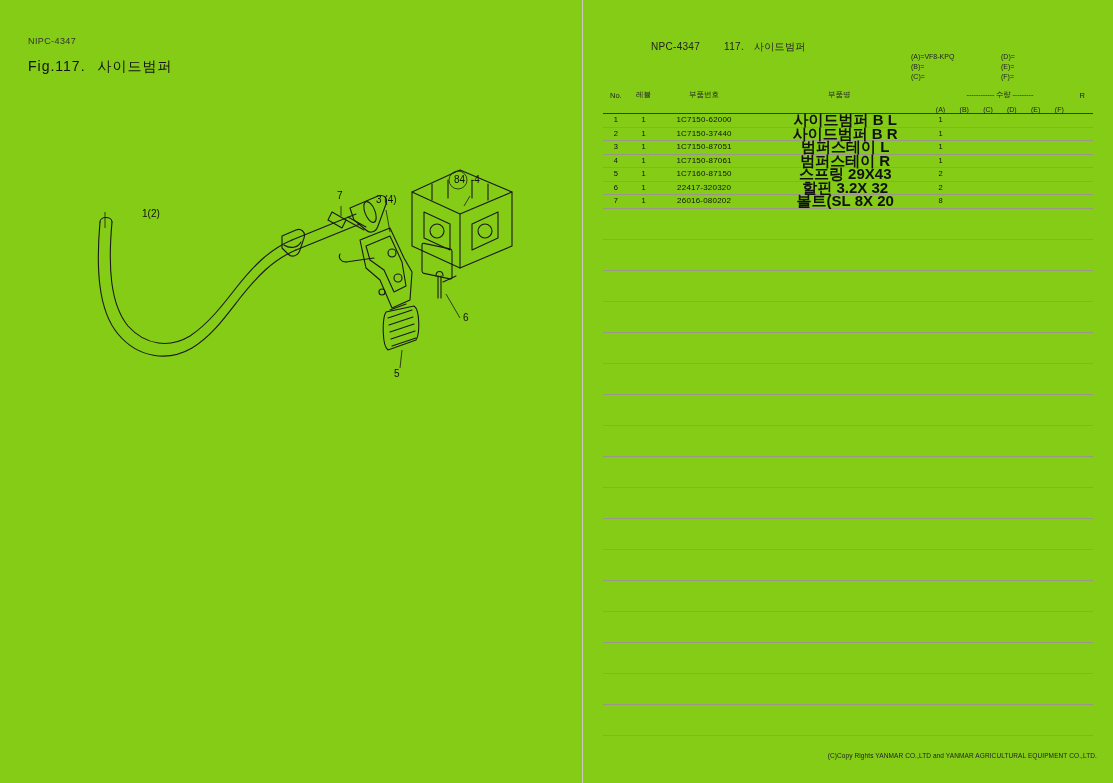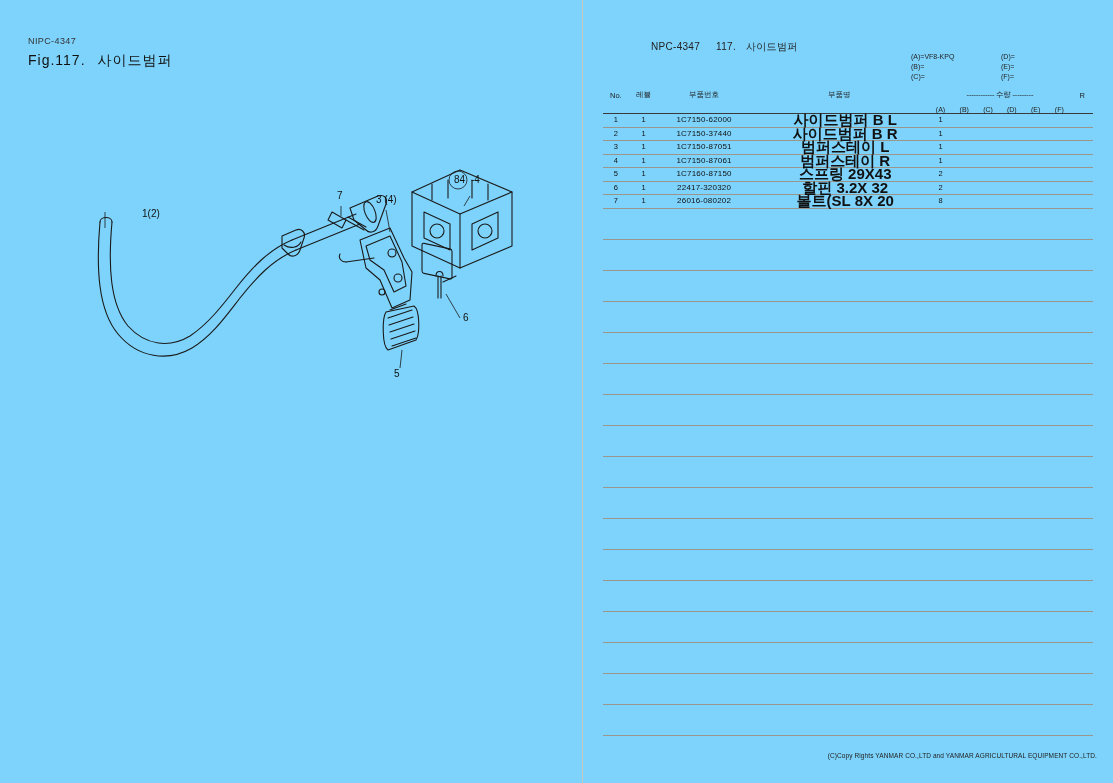--- a/index.html
+++ b/index.html
@@ -11,39 +11,39 @@
     width: 1113px;
     height: 783px;
     font-family: "Liberation Sans", sans-serif;
     color: #1a1a1a;
     position: relative;
     overflow: hidden;
   }
   .page {
     position: absolute;
     inset: 0;
-    background: #7dd3fc;
+    background: #84cc16;
   }
 
   
   .left-pane {
     position: absolute;
     left: 0; top: 0;
     width: 580px; height: 783px;
   }
   .doc-code-left {
     position: absolute;
     left: 28px; top: 36px;
     font-size: 9px;
     letter-spacing: 0.4px;
     color: #333;
   }
   .fig-title {
     position: absolute;
-    left: 28px; top: 52px;
+    left: 28px; top: 58px;
     font-size: 14px;
     letter-spacing: 1px;
     color: #111;
     white-space: nowrap;
   }
   .fig-title .fig-no { margin-right: 12px; }
 
   .page-number {
     position: absolute;
     left: 0; right: 0;
@@ -84,21 +84,21 @@
     width: 530px; height: 783px;
   }
   .right-header {
     position: absolute;
     left: 20px; top: 40px;
     font-size: 10px;
     color: #222;
     letter-spacing: 0.3px;
     white-space: nowrap;
   }
-  .right-header .rh-code { margin-right: 16px; padding-left: 48px; }
+  .right-header .rh-code { margin-right: 24px; padding-left: 48px; }
   .right-header .rh-fig { margin-right: 10px; }
 
   .variant-box {
     position: absolute;
     left: 328px; top: 52px;
     font-size: 7px;
     color: #222;
     line-height: 10px;
     width: 200px;
   }

